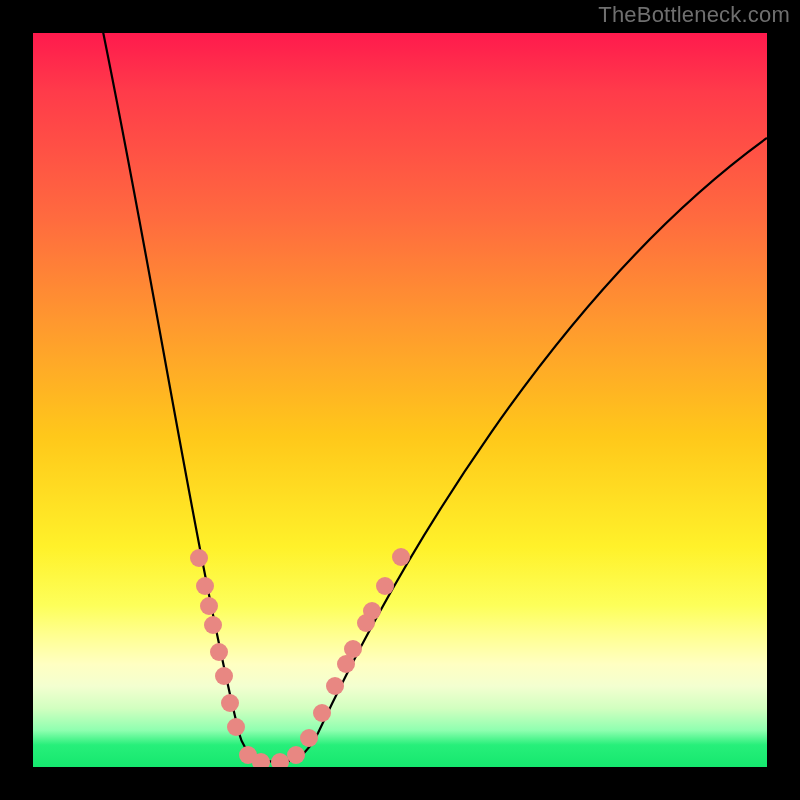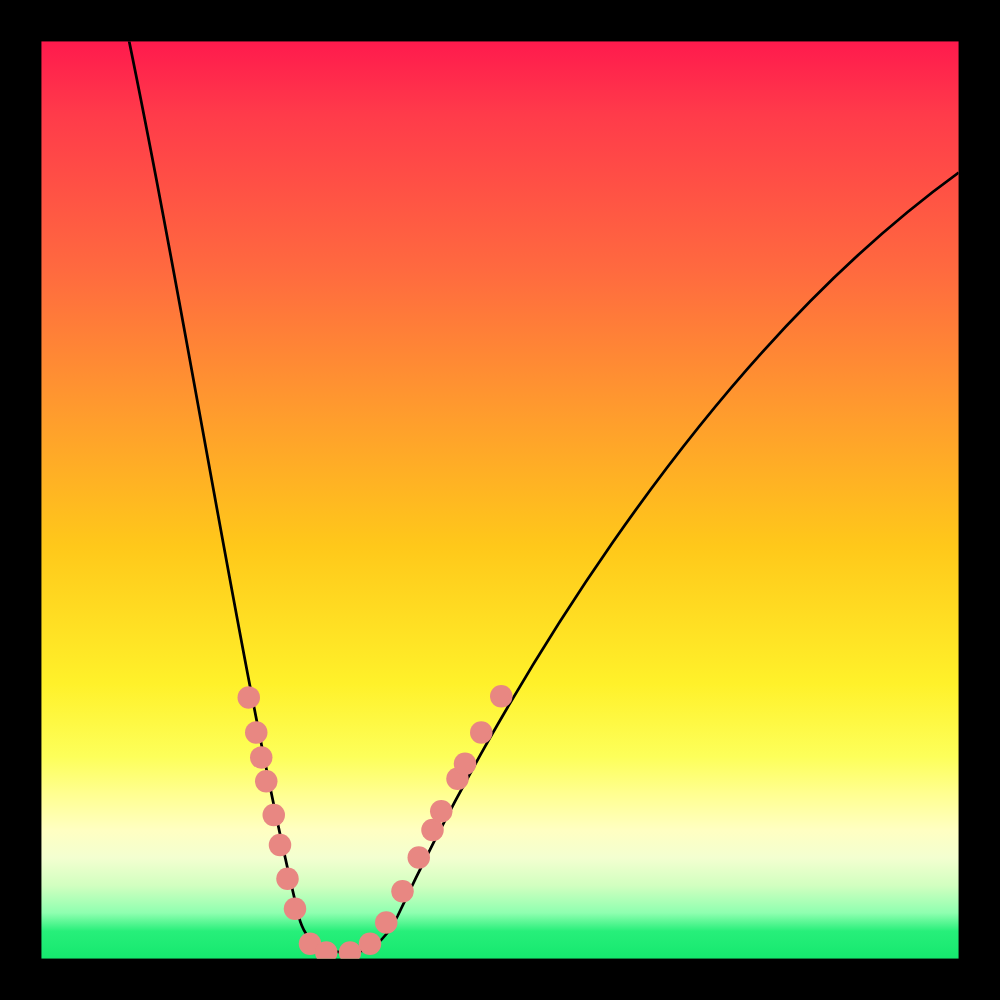--- a/index.html
+++ b/index.html
@@ -70,20 +70,21 @@
     right: 10px;
     color: #6f6f6f;
     font-size: 22px;
     letter-spacing: 0.2px;
   }
 </style>
 </head>
 <body>
 
 <div class="frame">
+  <div class="watermark">TheBottleneck.com</div>
 
   <div class="plot">
     <div class="gradient"></div>
 
     <svg class="curve" viewBox="0 0 734 734" preserveAspectRatio="none">
       <path d="M 62 -40 C 115 210, 160 510, 206 700 C 212 724, 228 729, 246 729 C 262 729, 274 722, 285 700 C 360 540, 520 260, 734 105"></path>
     </svg>
 
     <div id="dots-layer">
         <div class="dot" style="left: 166px; top: 525px;"></div>

